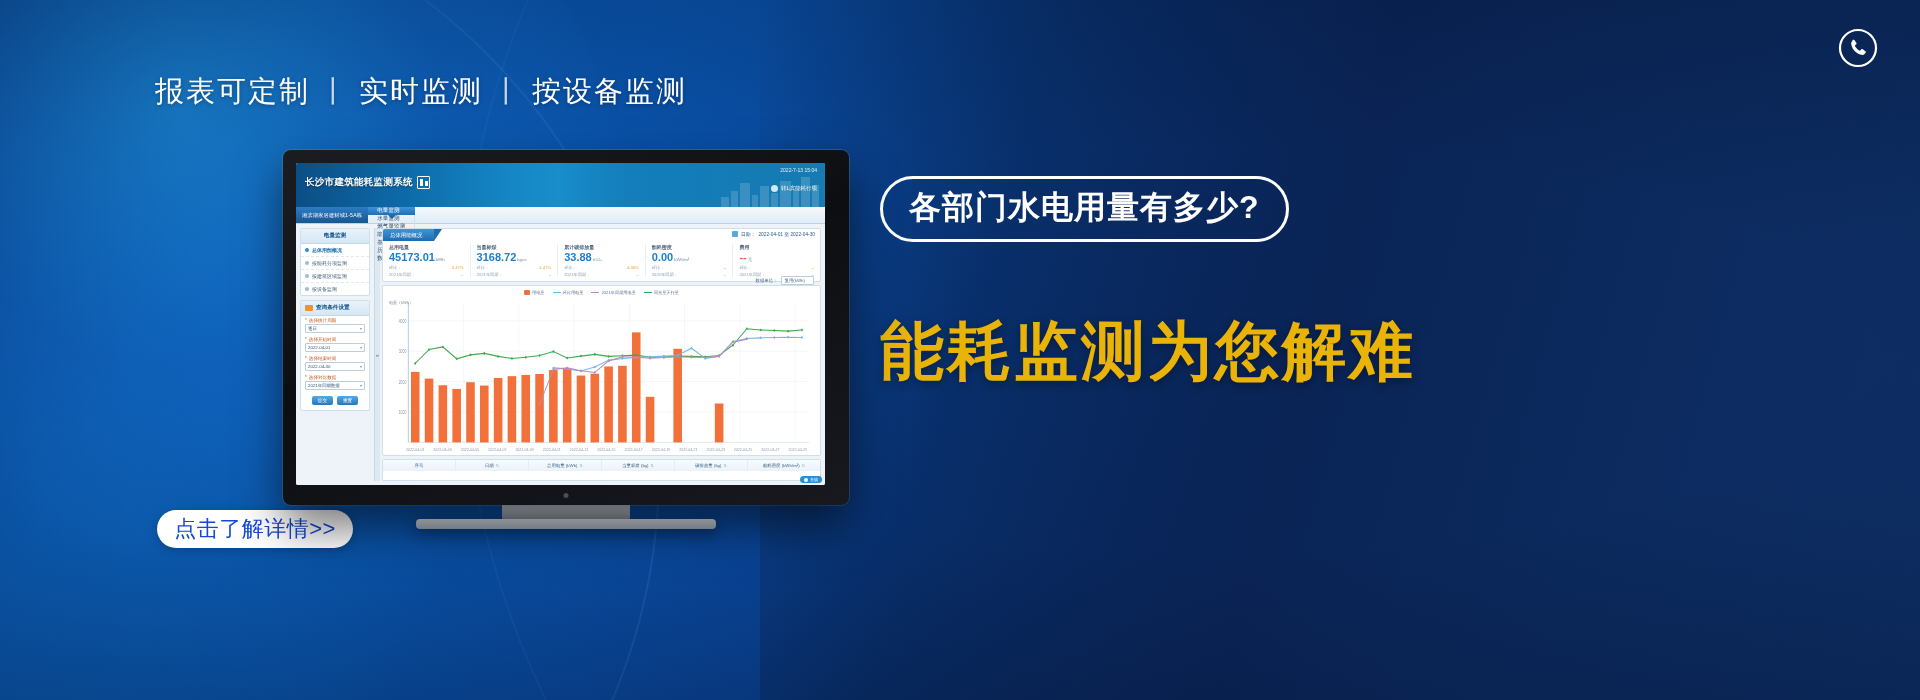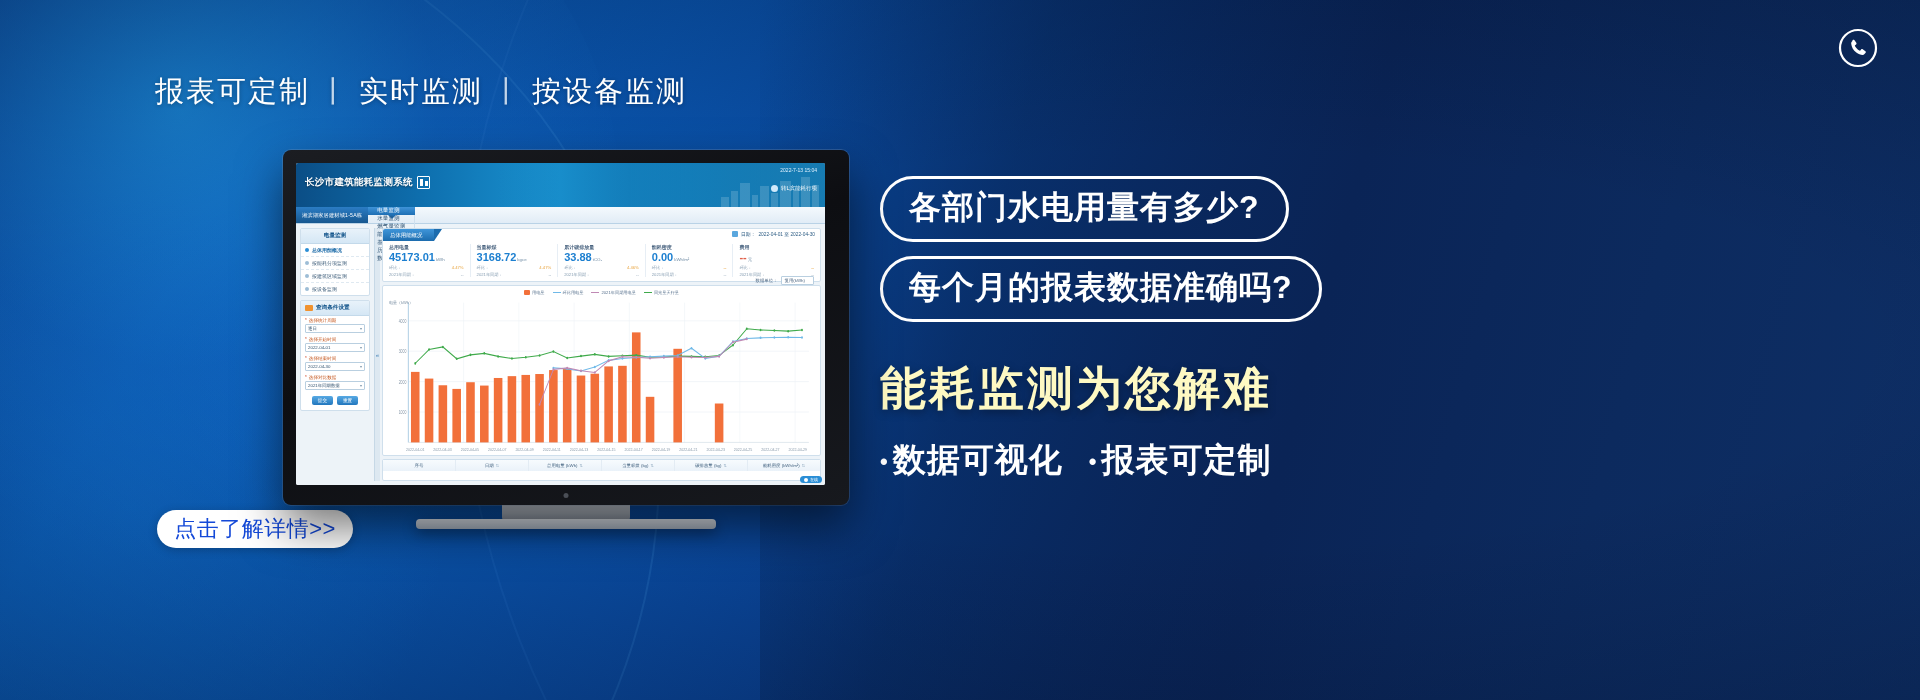--- a/index.html
+++ b/index.html
@@ -77,26 +77,26 @@
     box-shadow:0 2px 10px rgba(0,0,0,.22);
     cursor:pointer;
   }
   #cta-button span { color:#1449d8; font-size:22px; letter-spacing:.5px; }
 
   
   #copy { position:absolute; left:880px; top:176px; width:700px; }
   .pill {
     display:inline-flex; align-items:center;
     border:3px solid #ffffff; border-radius:34px;
-    padding:7px 26px 9px; margin-bottom:14px;
+    padding:7px 26px 9px; margin-bottom:26px;
   }
   .pill span { color:#fff; font-size:32px; font-weight:700; letter-spacing:1px; white-space:nowrap; }
   #headline {
-    margin-top:22px;
-    color:#fef9c3; font-size:46px; font-weight:700; letter-spacing:3px;
+    margin-top:40px;
+    color:#eab308; font-size:64px; font-weight:700; letter-spacing:3px;
     text-shadow:0 3px 9px rgba(0,0,0,.35);
     white-space:nowrap;
   }
   #subpoints {
     margin-top:18px; color:#fff; font-size:33px; font-weight:700; letter-spacing:1px;
     white-space:nowrap;
   }
   #subpoints .dot { font-size:22px; vertical-align:middle; margin-right:4px; }
   #subpoints .gap { display:inline-block; width:26px; }
 
@@ -320,27 +320,21 @@
   <svg id="phone-icon" viewBox="0 0 40 40">
     <circle cx="20" cy="20" r="18" fill="none" stroke="#ffffff" stroke-width="2.2"></circle>
     <path d="M14.2 13.2c-.7.6-1.1 1.5-1 2.5.4 3.6 2.2 6.7 5.1 8.9 2 1.5 4.4 2.4 6.2 2.4.8 0 1.5-.3 2-.9l1.1-1.3c.4-.5.3-1.2-.2-1.6l-2.7-2c-.5-.4-1.2-.3-1.6.2l-.8 1c-.2.3-.6.4-.9.2-1.9-1-3.5-2.6-4.5-4.5-.2-.3-.1-.7.2-.9l1-.8c.5-.4.6-1.1.2-1.6l-2-2.7c-.4-.5-1.1-.6-1.6-.2z" fill="#ffffff"></path>
   </svg>
 </div>
 
 <div id="copy">
   <div class="pill">
     <span>各部门水电用量有多少?</span>
   </div>
-  <div class="pill">
-    <span>每个月的报表数据准确吗?</span>
-  </div>
   <div id="headline">能耗监测为您解难</div>
-  <div id="subpoints">
-    <span class="dot">•</span><span>数据可视化</span><span class="gap"></span><span class="dot">•</span><span>报表可定制</span>
-  </div>
 </div>
 
 <div id="cta-button">
   <span>点击了解详情&gt;&gt;</span>
 </div>
 
 <div id="monitor">
   <div id="stand"></div>
   <div id="stand-base"></div>
   <div id="bezel">

